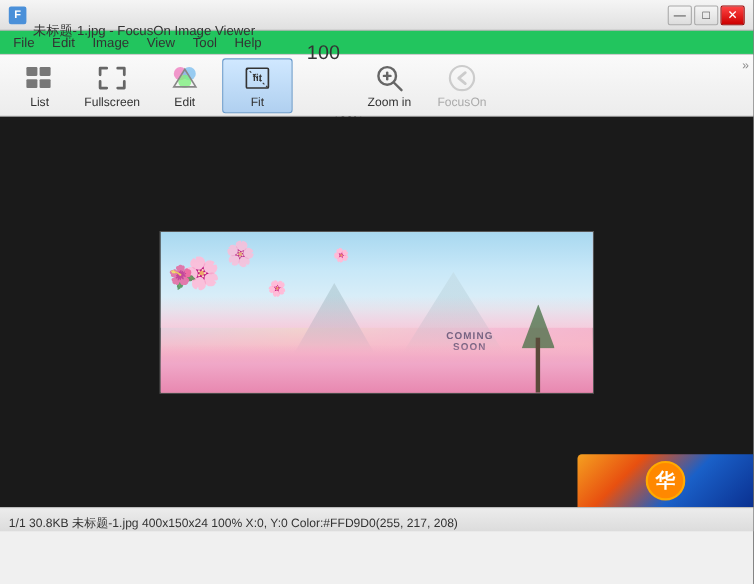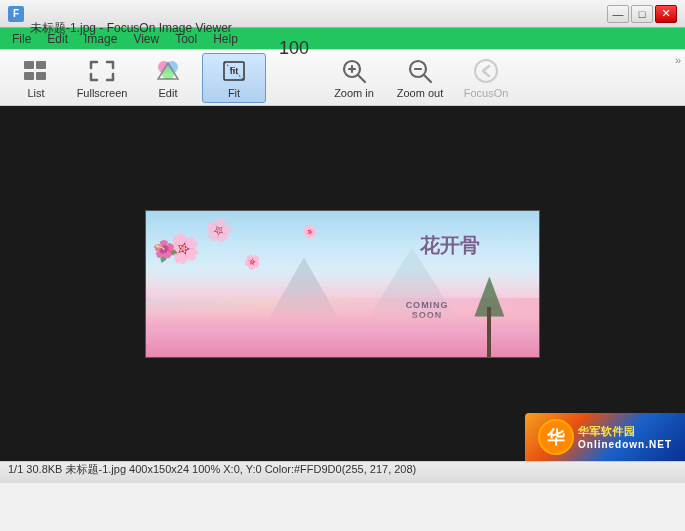--- a/index.html
+++ b/index.html
@@ -207,21 +207,21 @@
     .watermark-text { display: flex; flex-direction: column; }
     .watermark-line1 { color: #ffe44a; font-size: 11px; font-weight: bold; letter-spacing: 0.5px; }
     .watermark-line2 { color: #fff; font-size: 10px; font-weight: bold; letter-spacing: 1px; }
 
     
     .status-bar {
       background: linear-gradient(to bottom, #ececec, #dcdcdc);
       border-top: 1px solid #ccc;
       height: 22px;
       display: flex;
-      align-items: flex-start;
+      align-items: flex-end;
       padding: 0 8px;
       font-size: 11px;
       color: #333;
     }
   </style>
 </head>
 <body>
 
 <div class="title-bar">
   <div class="title-bar-icon">F</div>
@@ -301,30 +301,20 @@
       <svg width="28" height="28" viewBox="0 0 28 28">
         <circle cx="12" cy="12" r="8" fill="none" stroke="#666" stroke-width="2.2"></circle>
         <line x1="9" y1="12" x2="15" y2="12" stroke="#666" stroke-width="2.2" stroke-linecap="round"></line>
         <line x1="12" y1="9" x2="12" y2="15" stroke="#666" stroke-width="2.2" stroke-linecap="round"></line>
         <line x1="18" y1="18" x2="25" y2="25" stroke="#666" stroke-width="2.2" stroke-linecap="round"></line>
       </svg>
     </div>
     <span class="btn-label">Zoom in</span>
   </div>
 
-  <div class="toolbar-btn">
-    <div class="btn-icon">
-      <svg width="28" height="28" viewBox="0 0 28 28">
-        <circle cx="12" cy="12" r="8" fill="none" stroke="#666" stroke-width="2.2"></circle>
-        <line x1="9" y1="12" x2="15" y2="12" stroke="#666" stroke-width="2.2" stroke-linecap="round"></line>
-        <line x1="18" y1="18" x2="25" y2="25" stroke="#666" stroke-width="2.2" stroke-linecap="round"></line>
-      </svg>
-    </div>
-    <span class="btn-label">Zoom out</span>
-  </div>
 
   <div class="toolbar-btn disabled">
     <div class="btn-icon">
       <svg width="28" height="28" viewBox="0 0 28 28">
         <circle cx="14" cy="14" r="11" fill="none" stroke="#ccc" stroke-width="2"></circle>
         <polyline points="17,9 11,14 17,19" fill="none" stroke="#ccc" stroke-width="2.5" stroke-linecap="round" stroke-linejoin="round"></polyline>
       </svg>
     </div>
     <span class="btn-label">FocusOn</span>
   </div>
@@ -337,34 +327,29 @@
     <div class="img-canvas">
       <div class="img-sky"></div>
       <div class="img-mountain-left"></div>
       <div class="img-mountain-right"></div>
       <div class="img-flowers"></div>
       <div class="img-flower1">🌸</div>
       <div class="img-flower2">🌸</div>
       <div class="img-flower3">🌺</div>
       <div class="img-petal1">🌸</div>
       <div class="img-petal2">🌸</div>
-      <div class="img-title-text">花开骨</div>
       <div class="img-coming-soon">COMING<br>SOON</div>
       <div class="img-ground"></div>
       <div class="img-trees">
         <div class="img-tree-top"></div>
         <div class="img-tree-trunk"></div>
       </div>
     </div>
   </div>
 
   <div class="watermark">
     <div class="watermark-icon">华</div>
-    <div class="watermark-text">
-      <span class="watermark-line1">华军软件园</span>
-      <span class="watermark-line2">Onlinedown.NET</span>
-    </div>
   </div>
 </div>
 
 <div class="status-bar">
   <span>1/1  30.8KB  未标题-1.jpg  400x150x24  100%  X:0, Y:0  Color:#FFD9D0(255, 217, 208)</span>
 </div>
 
 </body></html>

